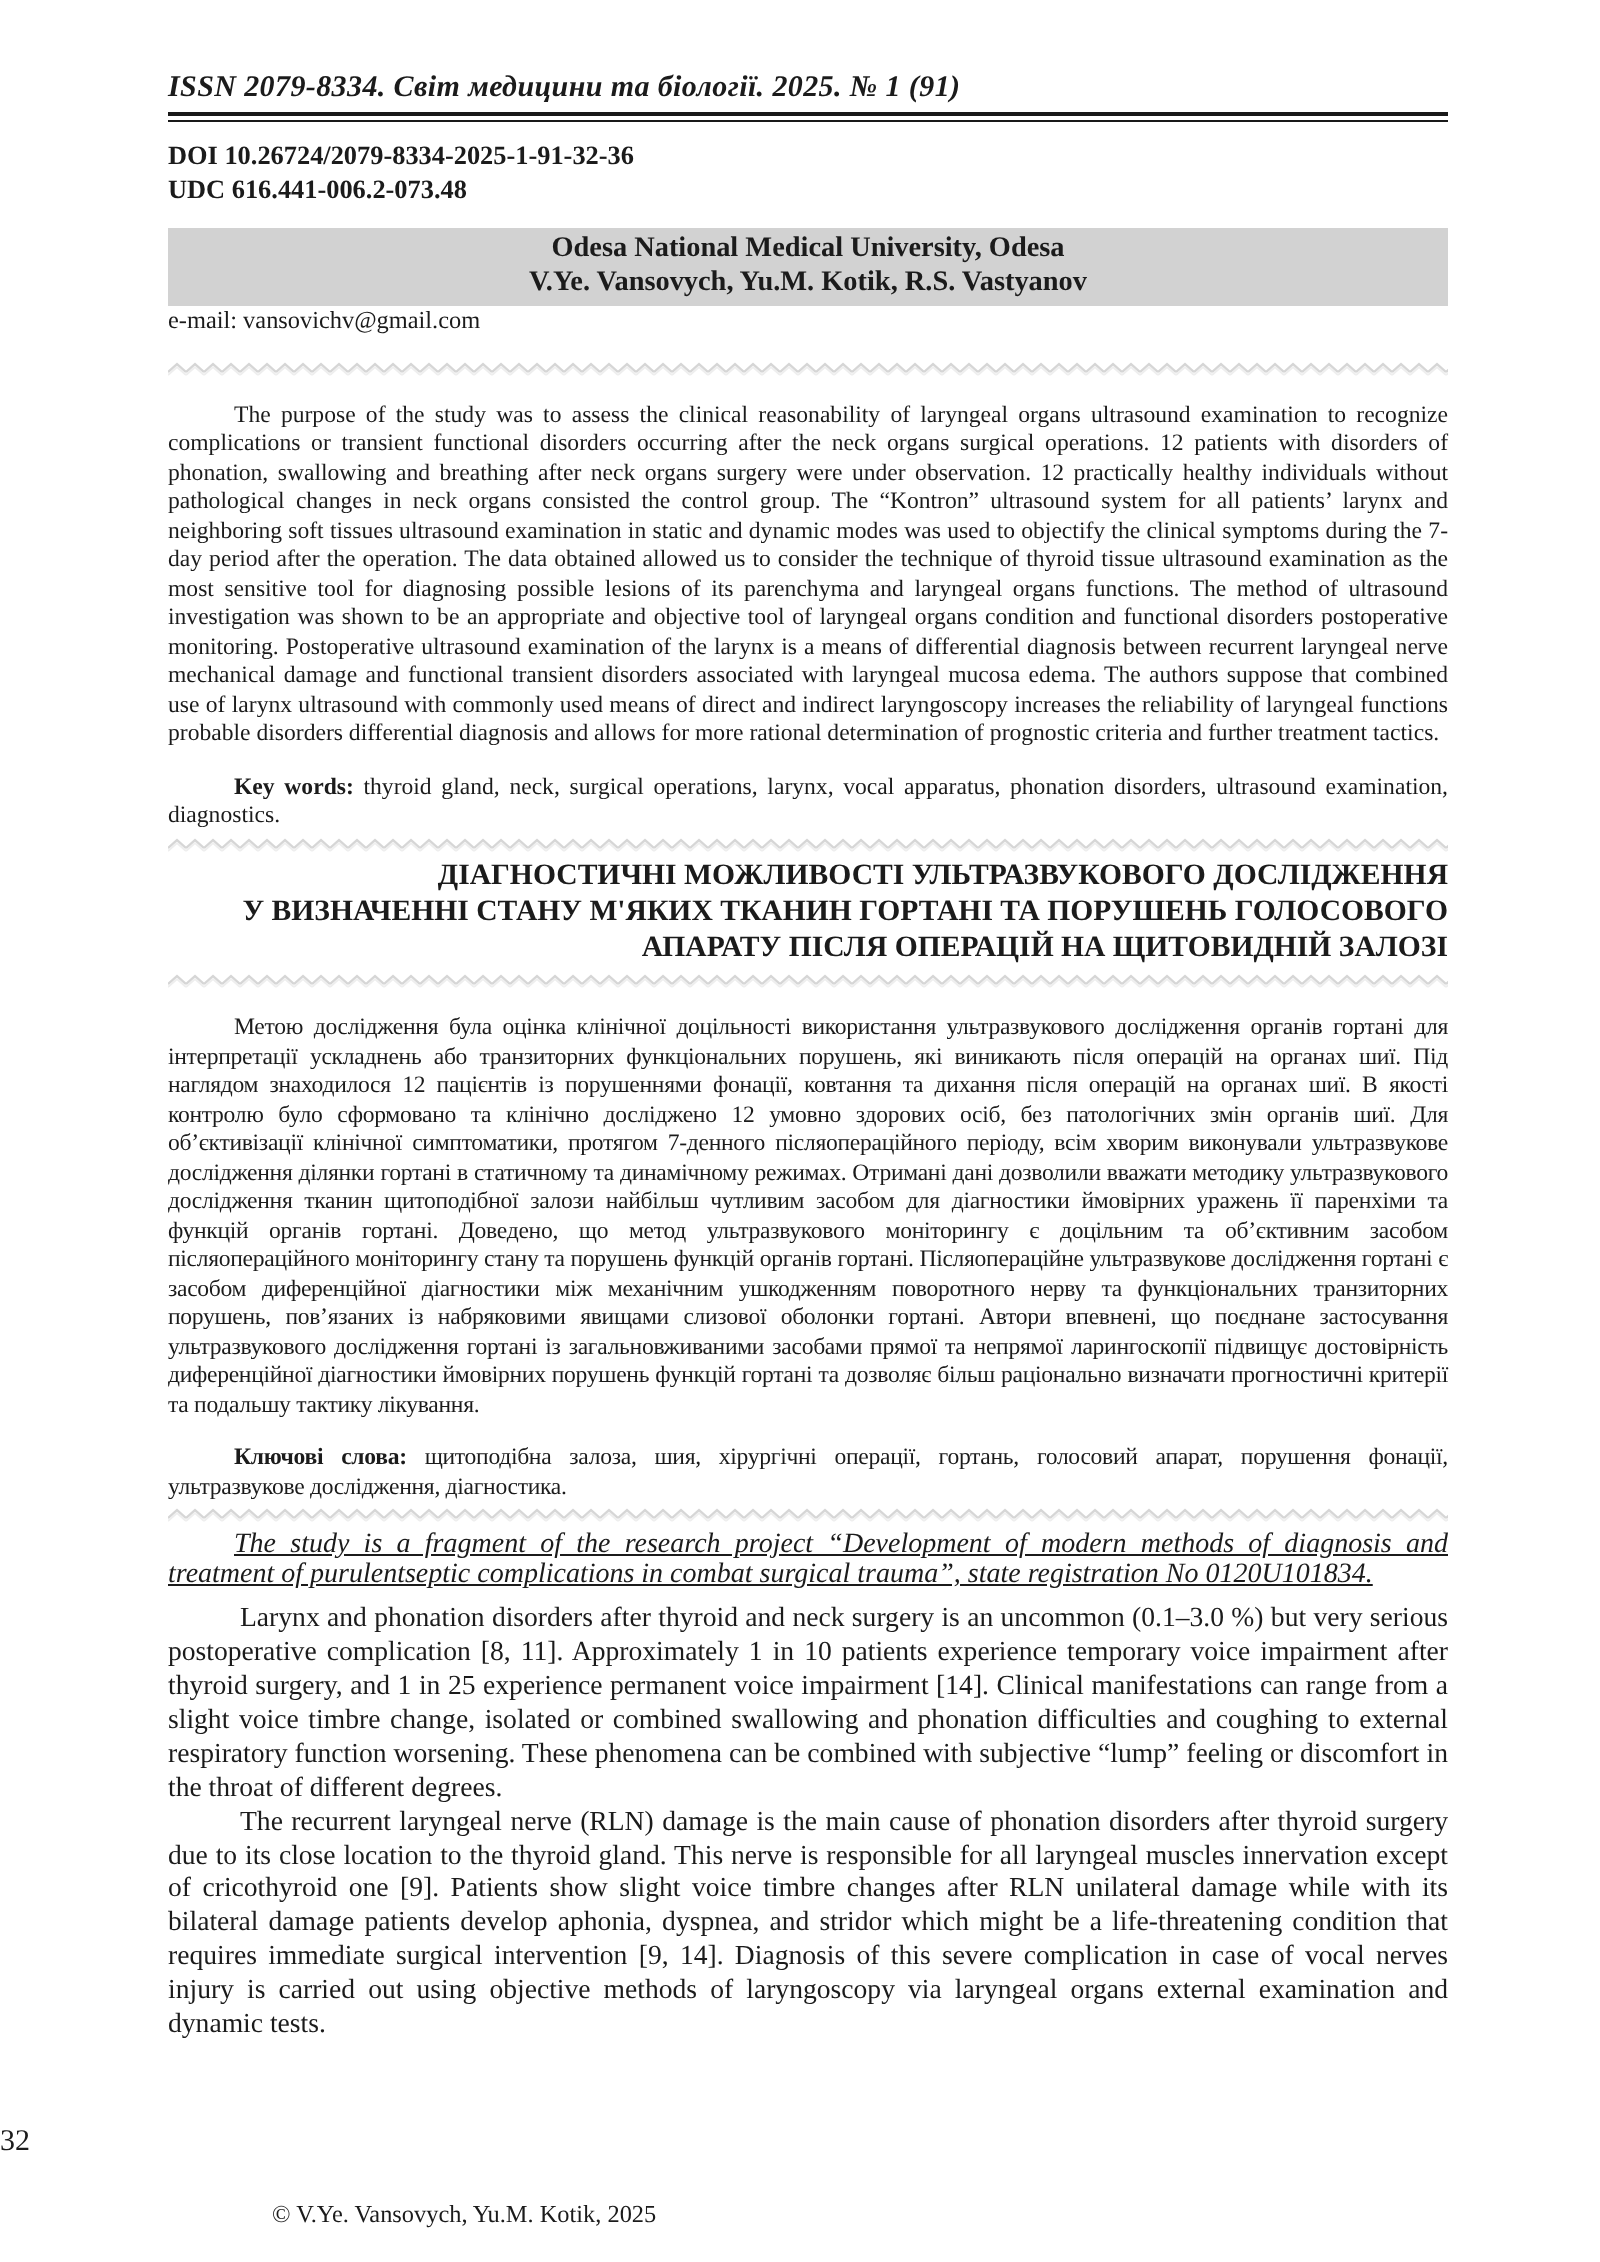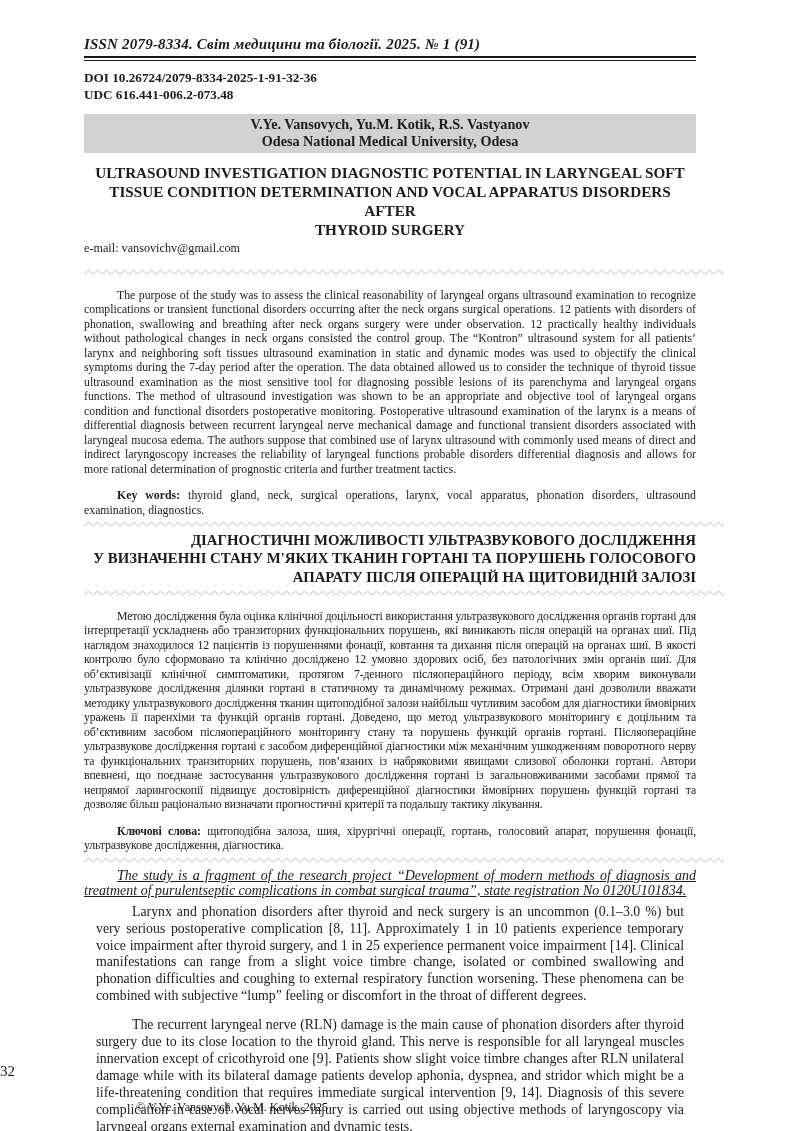--- a/index.html
+++ b/index.html
@@ -5,21 +5,21 @@
   html, body { margin: 0; padding: 0; background: #9e9e9e; }
   .page {
     position: relative;
     width: 800px;
     height: 1131px;
     margin: 0 auto;
     background: #ffffff;
     color: #1b1b1b;
     font-family: "Liberation Serif", "DejaVu Serif", serif;
     box-sizing: border-box;
-    padding: 36px 104px 0 84px;
+    padding: 36px 76px 0 84px;
     overflow: hidden;
   }
   
   .issn-line {
     font-size: 15px;
     font-weight: bold;
     font-style: italic;
     letter-spacing: 0.2px;
     padding-bottom: 3px;
   }
@@ -88,21 +88,21 @@
     margin: 4px 0 6px 0;
     font-style: italic;
     font-size: 14px;
     line-height: 15px;
     text-align: justify;
     text-indent: 33px;
     text-decoration: underline;
   }
   
   .body-par {
-    margin: 12px;
+    margin: 0;
     font-size: 13.8px;
     line-height: 16.9px;
     text-align: justify;
     text-indent: 36px;
   }
   .body-par.first { margin-top: 4px; }
   
   .copyright {
     position: absolute;
     left: 136px;
@@ -122,29 +122,24 @@
 <body>
 
 <div class="page">
 
   <div class="issn-line">ISSN 2079-8334. Світ медицини та біології. 2025. № 1 (91)</div>
   <div class="double-rule"></div>
   <div class="doi-line">DOI 10.26724/2079-8334-2025-1-91-32-36</div>
   <div class="udc-line">UDC 616.441-006.2-073.48</div>
 
   <div class="authors-block">
+    <div>Odesa National Medical University, Odesa</div>
     <div>V.Ye. Vansovych, Yu.M. Kotik, R.S. Vastyanov</div>
-    <div>Odesa National Medical University, Odesa</div>
   </div>
 
-  <h1 class="title-en">
-    <span>ULTRASOUND INVESTIGATION DIAGNOSTIC POTENTIAL IN LARYNGEAL SOFT</span><br>
-    <span>TISSUE CONDITION DETERMINATION AND VOCAL APPARATUS DISORDERS AFTER</span><br>
-    <span>THYROID SURGERY</span>
-  </h1>
 
   <div class="email-line">e-mail: vansovichv@gmail.com</div>
 
   <svg class="zigzag" width="640" height="8" viewBox="0 0 640 8" preserveAspectRatio="none">
     <defs>
       <pattern id="zz1" width="9" height="8" patternUnits="userSpaceOnUse">
         <path d="M0 6 L4.5 2 L9 6" fill="none" stroke="#d6d6d6" stroke-width="1.2"></path>
         <path d="M0 7.5 L4.5 3.5 L9 7.5" fill="none" stroke="#eeeeee" stroke-width="1"></path>
       </pattern>
     </defs>

